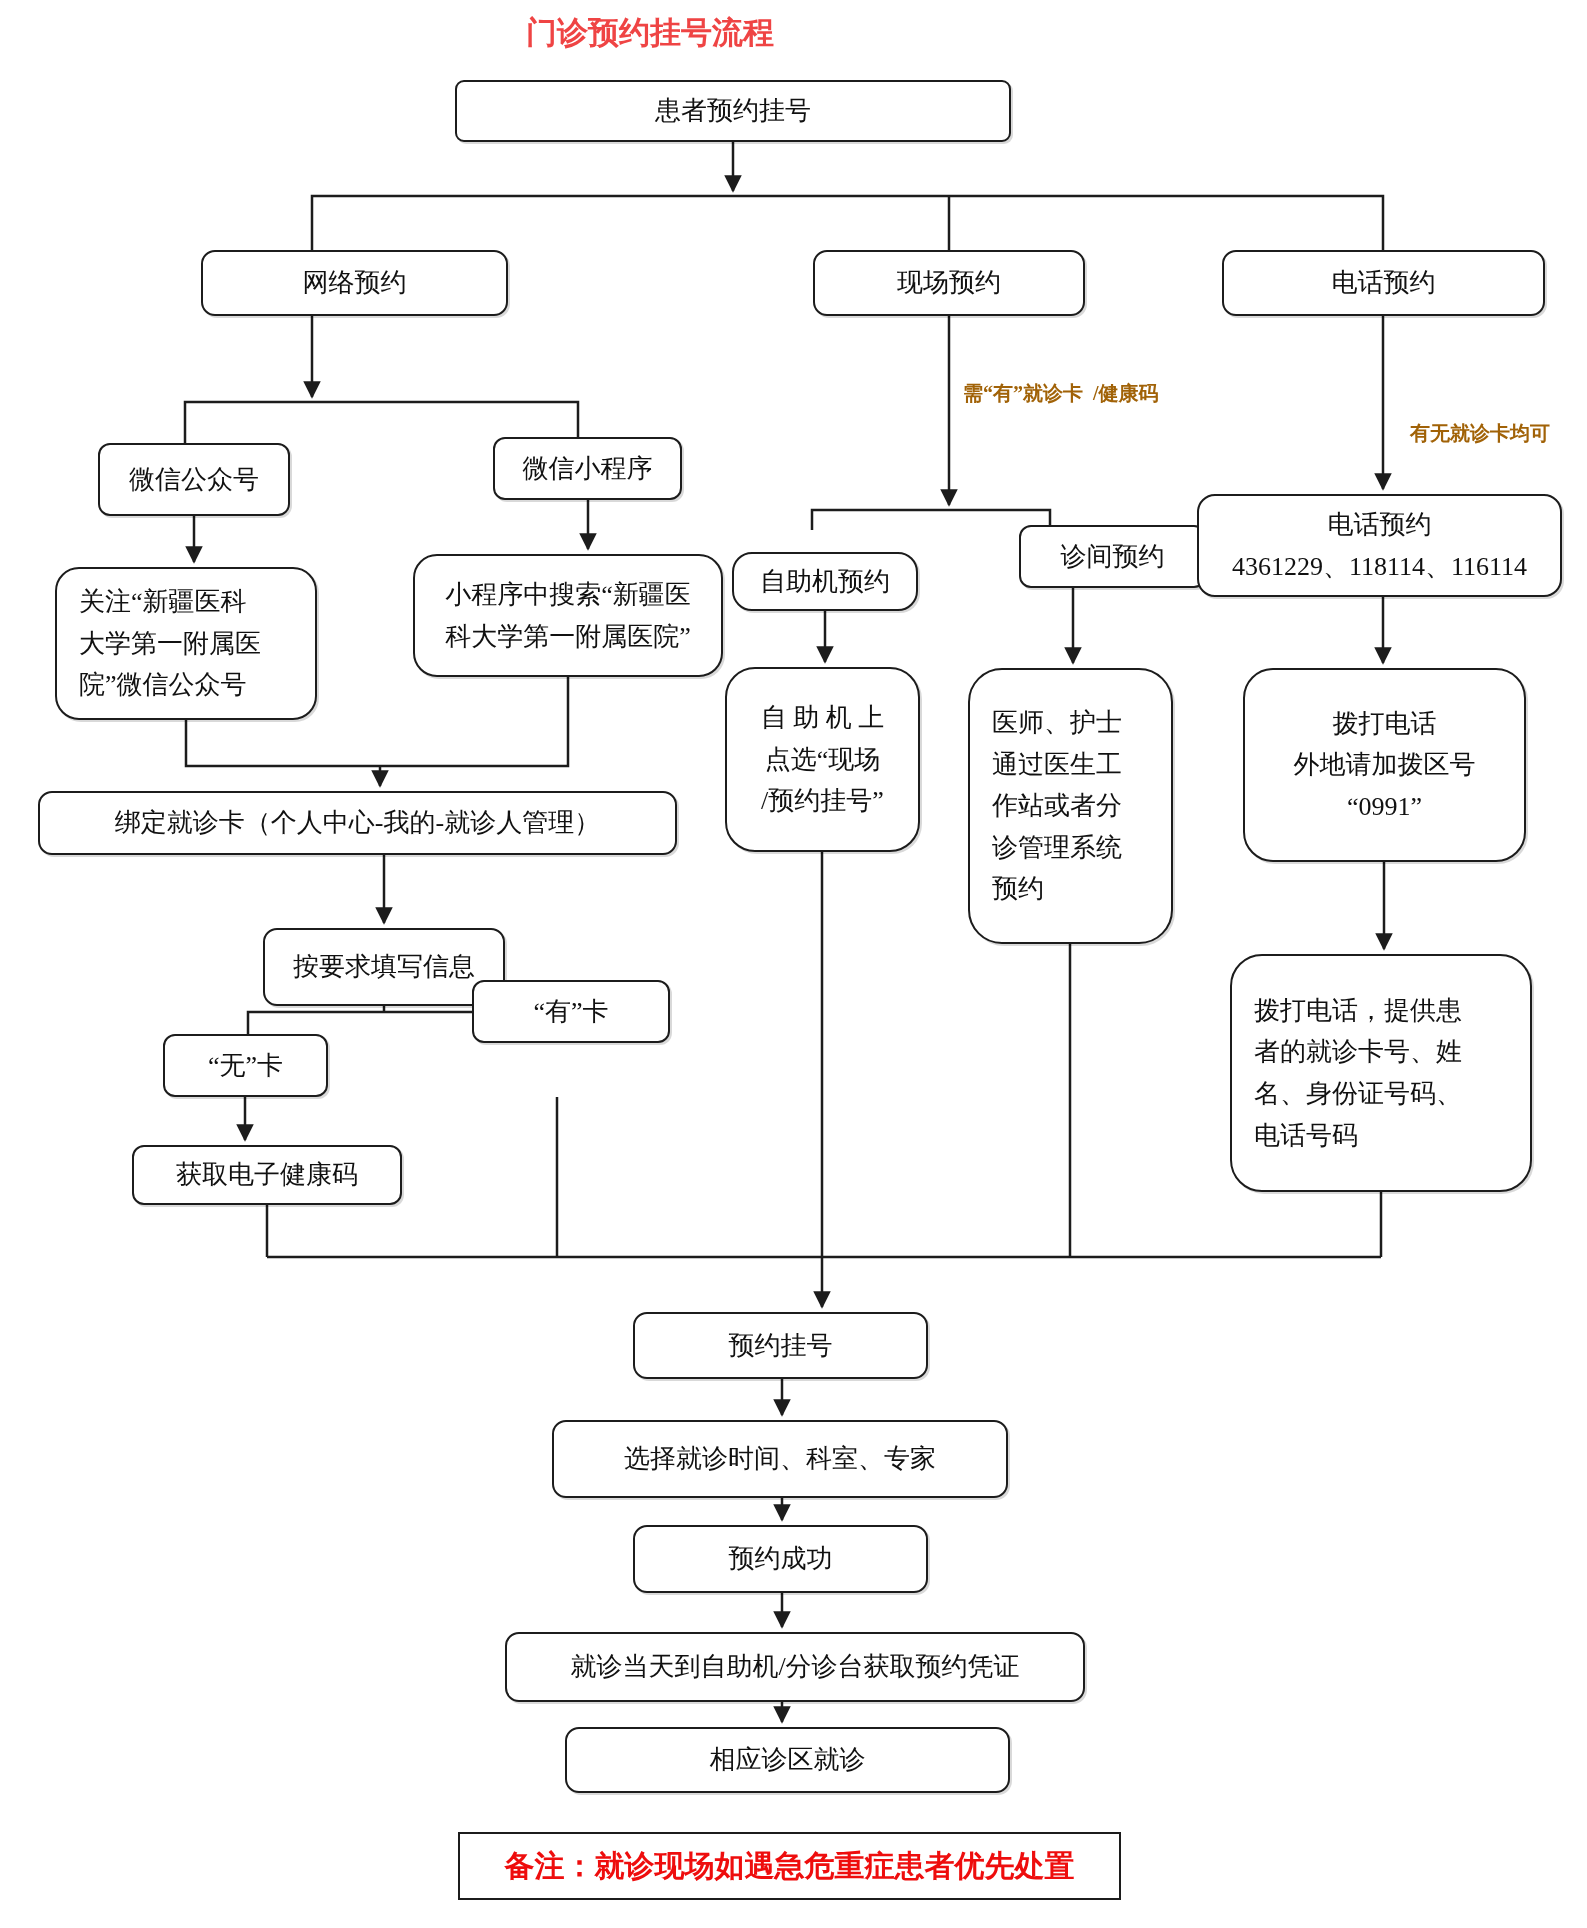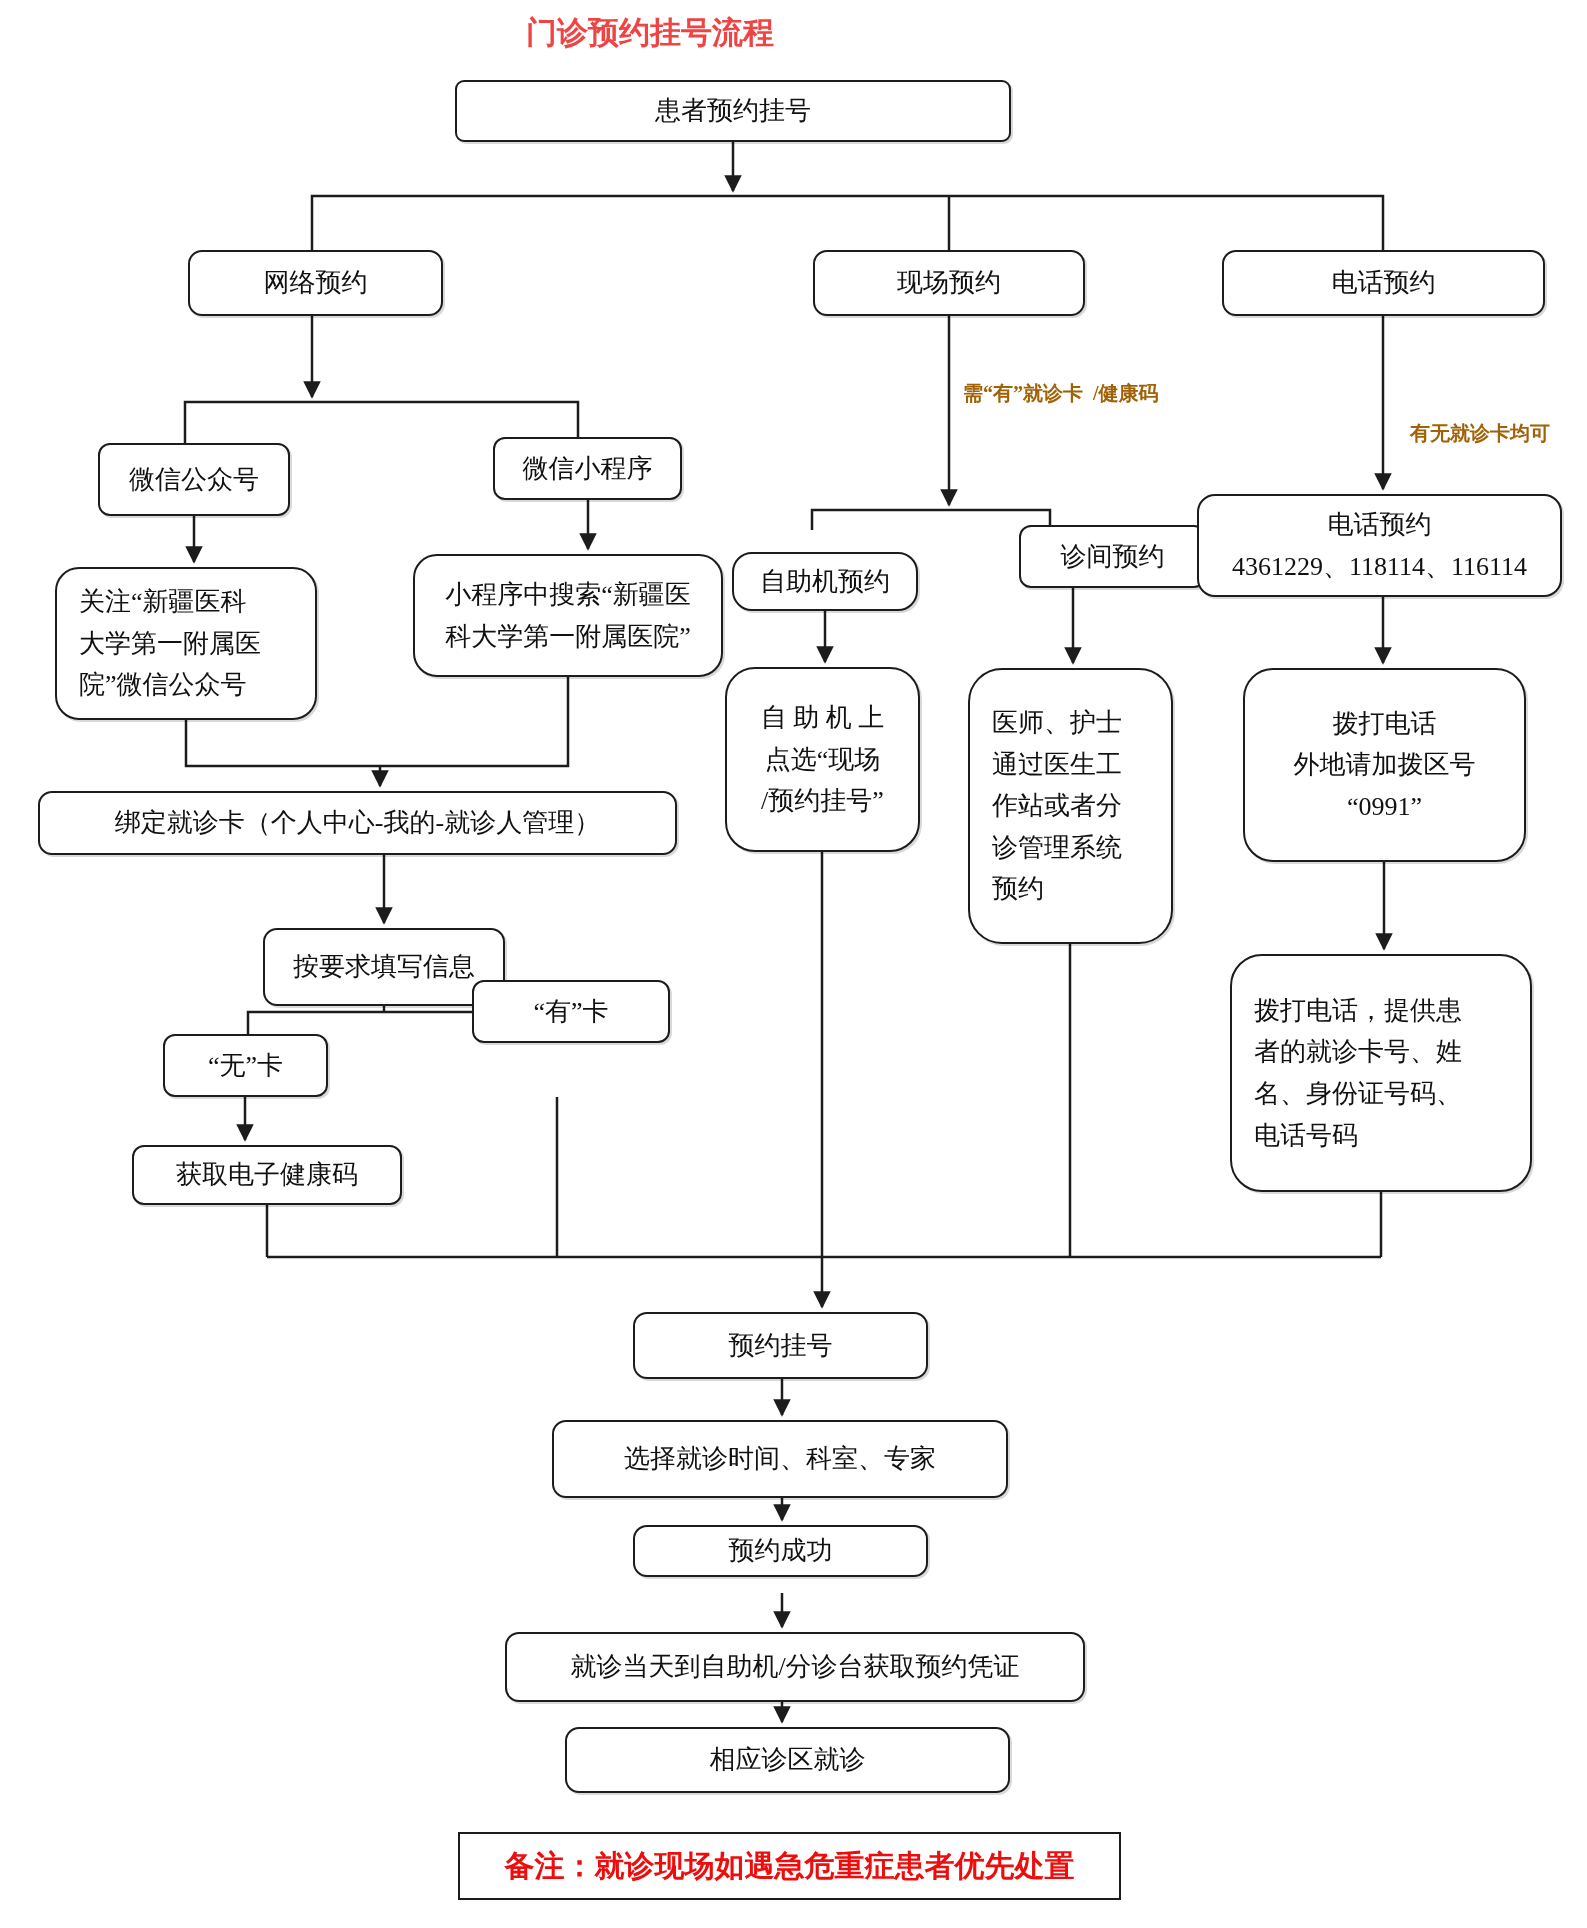--- a/index.html
+++ b/index.html
@@ -32,42 +32,42 @@
   }
   .edge-note{
     position:absolute;font-size:20px;font-weight:bold;color:#a16207;
     white-space:pre;z-index:3;
   }
   #note-onsite{left:963px;top:380px;}
   #note-phone{left:1410px;top:420px;}
 
   
   #n-patient{left:455px;top:80px;width:556px;height:62px;border-radius:9px;}
-  #n-network{left:188px;top:250px;width:255px;height:66px;}
+  #n-network{left:201px;top:250px;width:307px;height:66px;}
   #n-onsite{left:813px;top:250px;width:272px;height:66px;}
   #n-phone{left:1222px;top:250px;width:323px;height:66px;}
   #n-wechat-official{left:98px;top:443px;width:192px;height:73px;border-radius:12px;}
   #n-wechat-mini{left:493px;top:437px;width:189px;height:63px;border-radius:12px;}
   #n-official-detail{left:55px;top:567px;width:262px;height:153px;border-radius:24px;}
   #n-mini-detail{left:413px;top:554px;width:310px;height:123px;border-radius:24px;}
   #n-bind-card{left:38px;top:791px;width:639px;height:64px;}
   #n-fill-info{left:263px;top:928px;width:242px;height:78px;}
   #n-no-card{left:163px;top:1034px;width:165px;height:63px;border-radius:12px;}
   #n-yes-card{left:472px;top:980px;width:198px;height:63px;border-radius:12px;}
   #n-health-code{left:132px;top:1145px;width:270px;height:60px;border-radius:12px;}
   #n-self-machine{left:732px;top:552px;width:186px;height:59px;border-radius:20px;}
   #n-clinic-room{left:987px;top:525px;width:187px;height:63px;border-radius:12px;margin-left:32px;}
   #n-self-machine-detail{left:725px;top:667px;width:195px;height:185px;border-radius:30px;}
   #n-clinic-room-detail{left:968px;top:668px;width:205px;height:276px;border-radius:34px;}
   #n-tel-numbers{left:1197px;top:494px;width:365px;height:103px;border-radius:18px;}
   #n-dial-area-code{left:1243px;top:668px;width:283px;height:194px;border-radius:30px;}
   #n-dial-provide-info{left:1230px;top:954px;width:302px;height:238px;border-radius:32px;}
   #n-book{left:633px;top:1312px;width:295px;height:67px;}
   #n-choose-time{left:552px;top:1420px;width:456px;height:78px;}
-  #n-success{left:633px;top:1525px;width:295px;height:52px;}
+  #n-success{left:633px;top:1525px;width:295px;height:68px;}
   #n-voucher{left:505px;top:1632px;width:580px;height:70px;}
   #n-clinic-area{left:565px;top:1727px;width:445px;height:66px;}
   #n-remark{
     left:458px;top:1832px;width:663px;height:68px;
     border-radius:0;font-weight:bold;font-size:30px;box-shadow:none;
   }
 </style>
 </head>
 <body>
 

